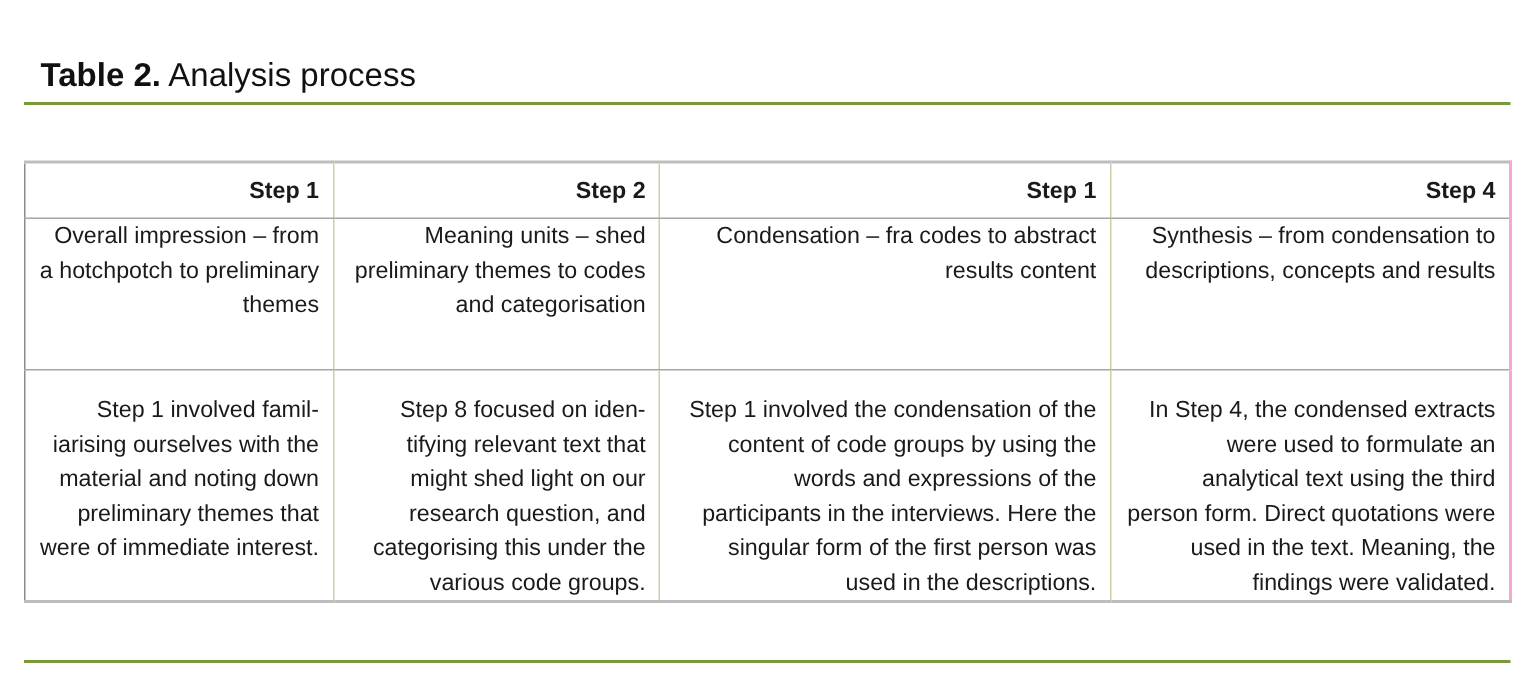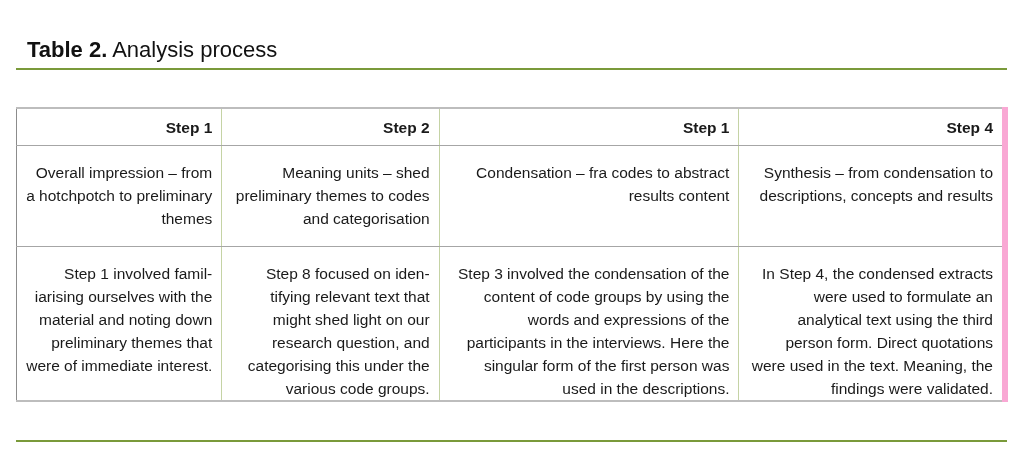--- a/index.html
+++ b/index.html
@@ -24,24 +24,24 @@
       position: absolute; left: 16px; top: 107px;
       width: 992px; border-collapse: collapse;
       font-size: 15.5px; line-height: 23px; text-align: right;
     }
     td {
       vertical-align: top; padding: 0 9px;
       border-top: 1px solid #a6a6a6; border-bottom: 1px solid #a6a6a6;
       border-left: 1px solid #c5d3a5; border-right: 1px solid #c5d3a5;
     }
     td:first-child { border-left: 1px solid #8c8c8c; }
-    td:last-child { border-right: 6px solid #f9a8d4; }
+    td:last-child { border-right: 2px solid #f9a8d4; }
     tr.head td { height: 37px; padding-top: 7px; box-sizing: border-box; font-weight: bold; }
     tr.head td { border-top: 2px solid #bdbdbd; }
-    tr.summary td { height: 101px; padding-top: 15px; box-sizing: border-box; }
+    tr.summary td { height: 101px; box-sizing: border-box; }
     tr.detail td { height: 152px; padding-top: 15px; box-sizing: border-box; border-bottom: 2px solid #bdbdbd; }
     col.c1 { width: 206px; } col.c2 { width: 218px; } col.c3 { width: 301px; } col.c4 { width: 267px; }
   </style>
 </head>
 <body>
 
 <h1 class="title"><b>Table 2.</b><span> Analysis process</span></h1>
 
 <div class="rule top"></div>
 
@@ -61,19 +61,19 @@
   </tr>
   <tr class="summary">
     <td>Overall impression – from a hotchpotch to preliminary themes</td>
     <td>Meaning units – shed preliminary themes to codes and categorisation</td>
     <td>Condensation – fra codes to abstract results content</td>
     <td>Synthesis – from condensation to descriptions, concepts and results</td>
   </tr>
   <tr class="detail">
     <td>Step 1 involved famil-iarising ourselves with the material and noting down preliminary themes that were of immediate interest.</td>
     <td>Step 8 focused on iden-tifying relevant text that might shed light on our research question, and categorising this under the various code groups.</td>
-    <td>Step 3 involved the condensation of the content of code groups by using the words and expressions of the participants in the interviews. Here the singular form of the first person was used in the descriptions.</td>
+    <td>Step 1 involved the condensation of the content of code groups by using the words and expressions of the participants in the interviews. Here the singular form of the first person was used in the descriptions.</td>
     <td>In Step 4, the condensed extracts were used to formulate an analytical text using the third person form. Direct quotations were used in the text. Meaning, the findings were validated.</td>
   </tr>
 </tbody>
   </table>
 
 <div class="rule bottom"></div>
 
 </body></html>

